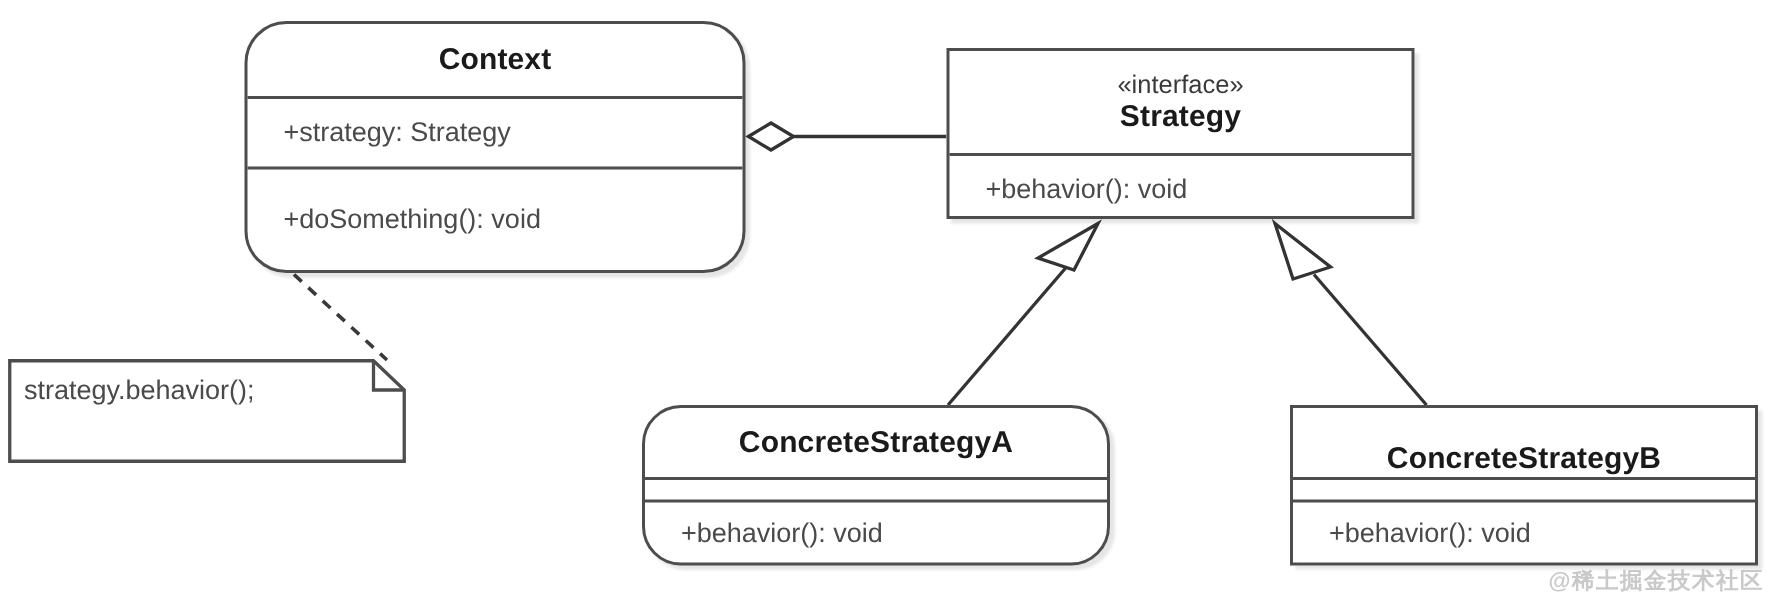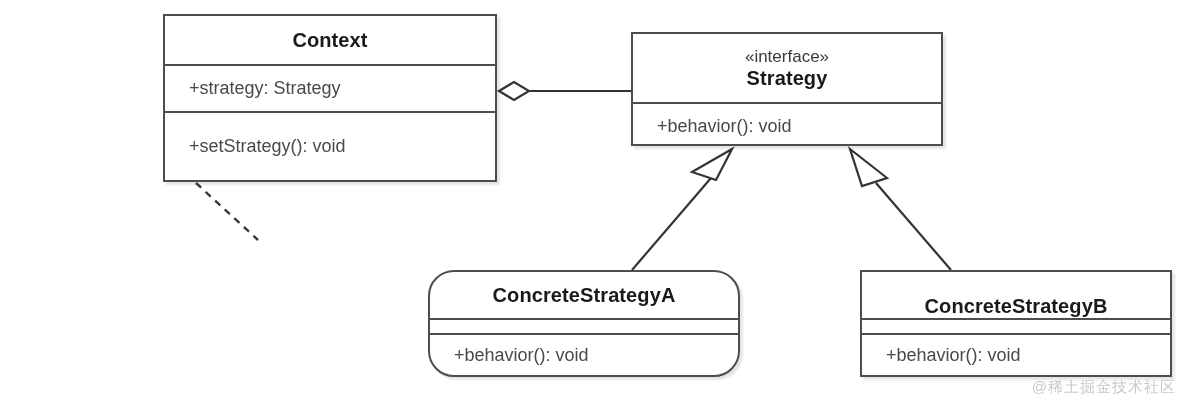--- a/index.html
+++ b/index.html
@@ -102,20 +102,21 @@
   
   #watermark {
     position: absolute;
     right: 10px;
     bottom: 6px;
     font-size: 15px;
     color: #c9c9c9;
     letter-spacing: 1px;
     z-index: 5;
     white-space: nowrap;
+    font-weight: bold;
   }
 </style>
 </head>
 <body>
 
 <div id="canvas">
 
   <svg id="edges" viewBox="0 0 1186 403" xmlns="http://www.w3.org/2000/svg">
 
     <g>
@@ -131,29 +132,29 @@
     <g>
       <line x1="951" y1="270" x2="876" y2="183" stroke="#333333" stroke-width="2.2"></line>
       <polygon points="850,149 887,178 862,186" fill="#ffffff" stroke="#333333" stroke-width="2.2" stroke-linejoin="miter"></polygon>
     </g>
 
     <g>
       <line x1="196" y1="183" x2="258" y2="240" stroke="#3a3a3a" stroke-width="2.4" stroke-dasharray="7 6"></line>
     </g>
   </svg>
 
-  <div class="uml-box" style="left:163px; top:14px; width:334px; height:168px;">
+  <div class="uml-box" style="left:163px; top:14px; width:334px; height:168px;border-radius:28px;">
     <div class="compartment title-cmp" style="height:50px;">
       <div class="cls-name">Context</div>
     </div>
     <div class="compartment members-cmp" style="height:47px;">
       <div class="member">+strategy: Strategy</div>
     </div>
     <div class="compartment members-cmp last" style="height:67px;">
-      <div class="member">+setStrategy(): void</div>
+      <div class="member">+doSomething(): void</div>
     </div>
   </div>
 
   <div class="uml-box" style="left:631px; top:32px; width:312px; height:114px;">
     <div class="compartment title-cmp" style="height:70px;">
       <div class="stereotype">«interface»</div>
       <div class="cls-name">Strategy</div>
     </div>
     <div class="compartment members-cmp last" style="height:44px;">
       <div class="member">+behavior(): void</div>
@@ -173,16 +174,23 @@
   <div class="uml-box" style="left:860px; top:270px; width:312px; height:107px;">
     <div class="compartment title-cmp" style="height:48px;justify-content:flex-end;">
       <div class="cls-name">ConcreteStrategyB</div>
     </div>
     <div class="compartment empty-cmp" style="height:15px;"></div>
     <div class="compartment members-cmp last" style="height:40px;">
       <div class="member">+behavior(): void</div>
     </div>
   </div>
 
+  <div id="note-wrap">
+    <svg width="266" height="70" viewBox="0 0 266 70" xmlns="http://www.w3.org/2000/svg">
+      <path d="M1.5,1.5 L244,1.5 L264.5,21 L264.5,68.5 L1.5,68.5 Z" fill="#ffffff" stroke="#4d4d4d" stroke-width="2.2" stroke-linejoin="miter"></path>
+      <path d="M244,1.5 L244,21 L264.5,21" fill="none" stroke="#4d4d4d" stroke-width="2.2" stroke-linejoin="miter"></path>
+    </svg>
+    <div id="note-text">strategy.behavior();</div>
+  </div>
 
   <div id="watermark">@稀土掘金技术社区</div>
 
 </div>
 
 </body></html>

